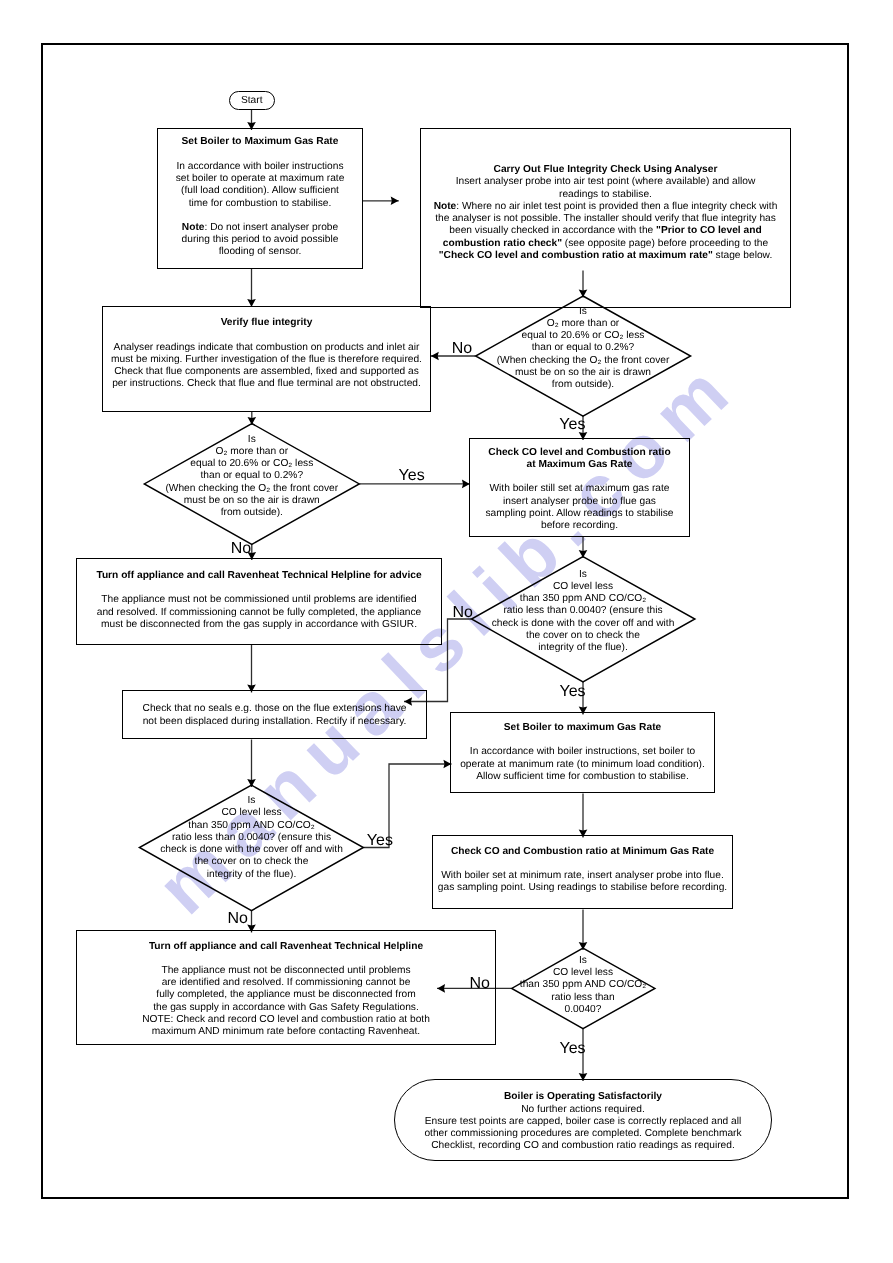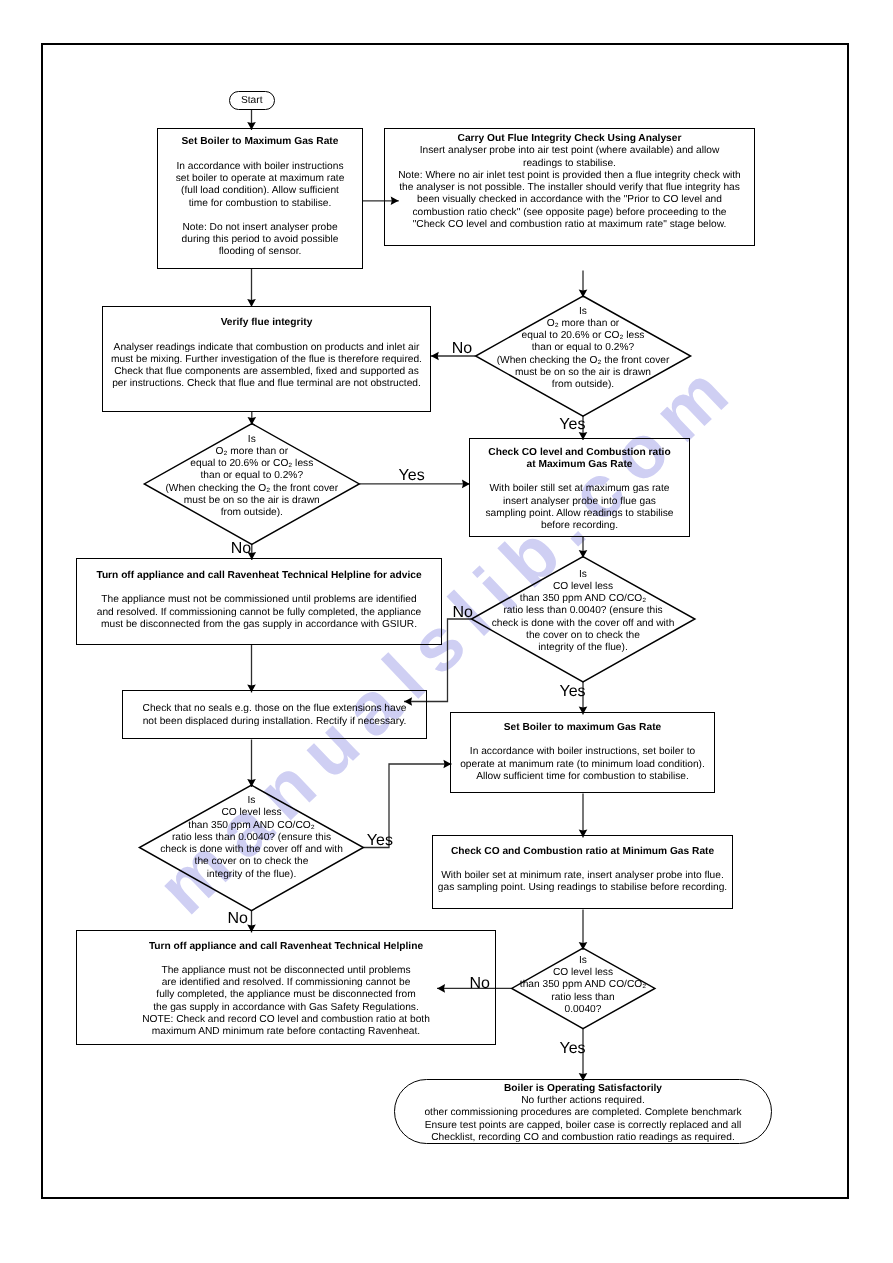--- a/index.html
+++ b/index.html
@@ -11,21 +11,21 @@
   svg#edges{position:absolute;left:0;top:0;width:893px;height:1263px;}
   .node{position:absolute;box-sizing:border-box;text-align:center;display:flex;
         flex-direction:column;justify-content:center;align-items:center;}
   .node>.inner{width:100%;transform:translateY(var(--ty,0px));}
   .box{border:1.7px solid #000;background:transparent;}
   .stadium{border:1.7px solid #000;background:transparent;}
   .node p{margin:0;font-size:10.2px;line-height:12.25px;width:100%;white-space:nowrap;}
   .node p.ttl{font-weight:bold;}
   .node p.gap{height:12.2px;}
   .lbl{position:absolute;font-size:16px;line-height:11px;white-space:nowrap;}
-  b{font-weight:normal;}
+  b{font-weight:bold;}
 </style>
 </head>
 <body>
 
 <div id="page">
 
   <svg id="wm" viewBox="0 0 893 1263">
     <defs>
       <clipPath id="pageclip">
           <rect x="0" y="0" width="893" height="1263"></rect>
@@ -89,21 +89,21 @@
     <p>set boiler to operate at maximum rate</p>
     <p>(full load condition). Allow sufficient</p>
     <p>time for combustion to stabilise.</p>
     <p class="gap"></p>
     <p><b>Note</b>: Do not insert analyser probe</p>
     <p>during this period to avoid possible</p>
     <p>flooding of sensor.</p>
   </div>
   </div>
 
-  <div class="node box" style="--ty:-4.7px;left:384px;top:128px;width:371px;height:118px;justify-content:center;">
+  <div class="node box" style="--ty:-4.7px;left:420px;top:128px;width:371px;height:180px;justify-content:center;">
     <div class="inner">
     <p class="ttl">Carry Out Flue Integrity Check Using Analyser</p>
     <p>Insert analyser probe into air test point (where available) and allow</p>
     <p>readings to stabilise.</p>
     <p><b>Note</b>: Where no air inlet test point is provided then a flue integrity check with</p>
     <p>the analyser is not possible. The installer should verify that flue integrity has</p>
     <p>been visually checked in accordance with the <b>"Prior to CO level and</b></p>
     <p><b>combustion ratio check"</b> (see opposite page) before proceeding to the</p>
     <p><b>"Check CO level and combustion ratio at maximum rate"</b> stage below.</p>
   </div>
@@ -232,26 +232,26 @@
   <div class="node" style="left:493.5px;top:954.5px;width:179px;height:62px;">
     <div class="inner">
     <p>Is</p>
     <p>CO level less</p>
     <p>than 350 ppm AND CO/CO₂</p>
     <p>ratio less than</p>
     <p>0.0040?</p>
   </div>
   </div>
 
-  <div class="node stadium" style="--ty:1.5px;left:394px;top:1079px;width:378px;height:65px;border-radius:41px;">
+  <div class="node stadium" style="--ty:1.5px;left:394px;top:1079px;width:378px;height:82px;border-radius:41px;">
     <div class="inner">
     <p class="ttl">Boiler is Operating Satisfactorily</p>
     <p>No further actions required.</p>
+    <p>Ensure test points are capped, boiler case is correctly replaced and all</p>
     <p>other commissioning procedures are completed. Complete benchmark</p>
-    <p>Ensure test points are capped, boiler case is correctly replaced and all</p>
     <p>Checklist, recording CO and combustion ratio readings as required.</p>
     </div>
   </div>
 
   <div class="lbl" style="left:451.8px;top:342.5px;">No</div>
   <div class="lbl" style="left:559.3px;top:418.8px;">Yes</div>
   <div class="lbl" style="left:398.6px;top:469.8px;">Yes</div>
   <div class="lbl" style="left:230.8px;top:542.8px;">No</div>
   <div class="lbl" style="left:452.4px;top:606.6px;">No</div>
   <div class="lbl" style="left:559.5px;top:686.0px;">Yes</div>

